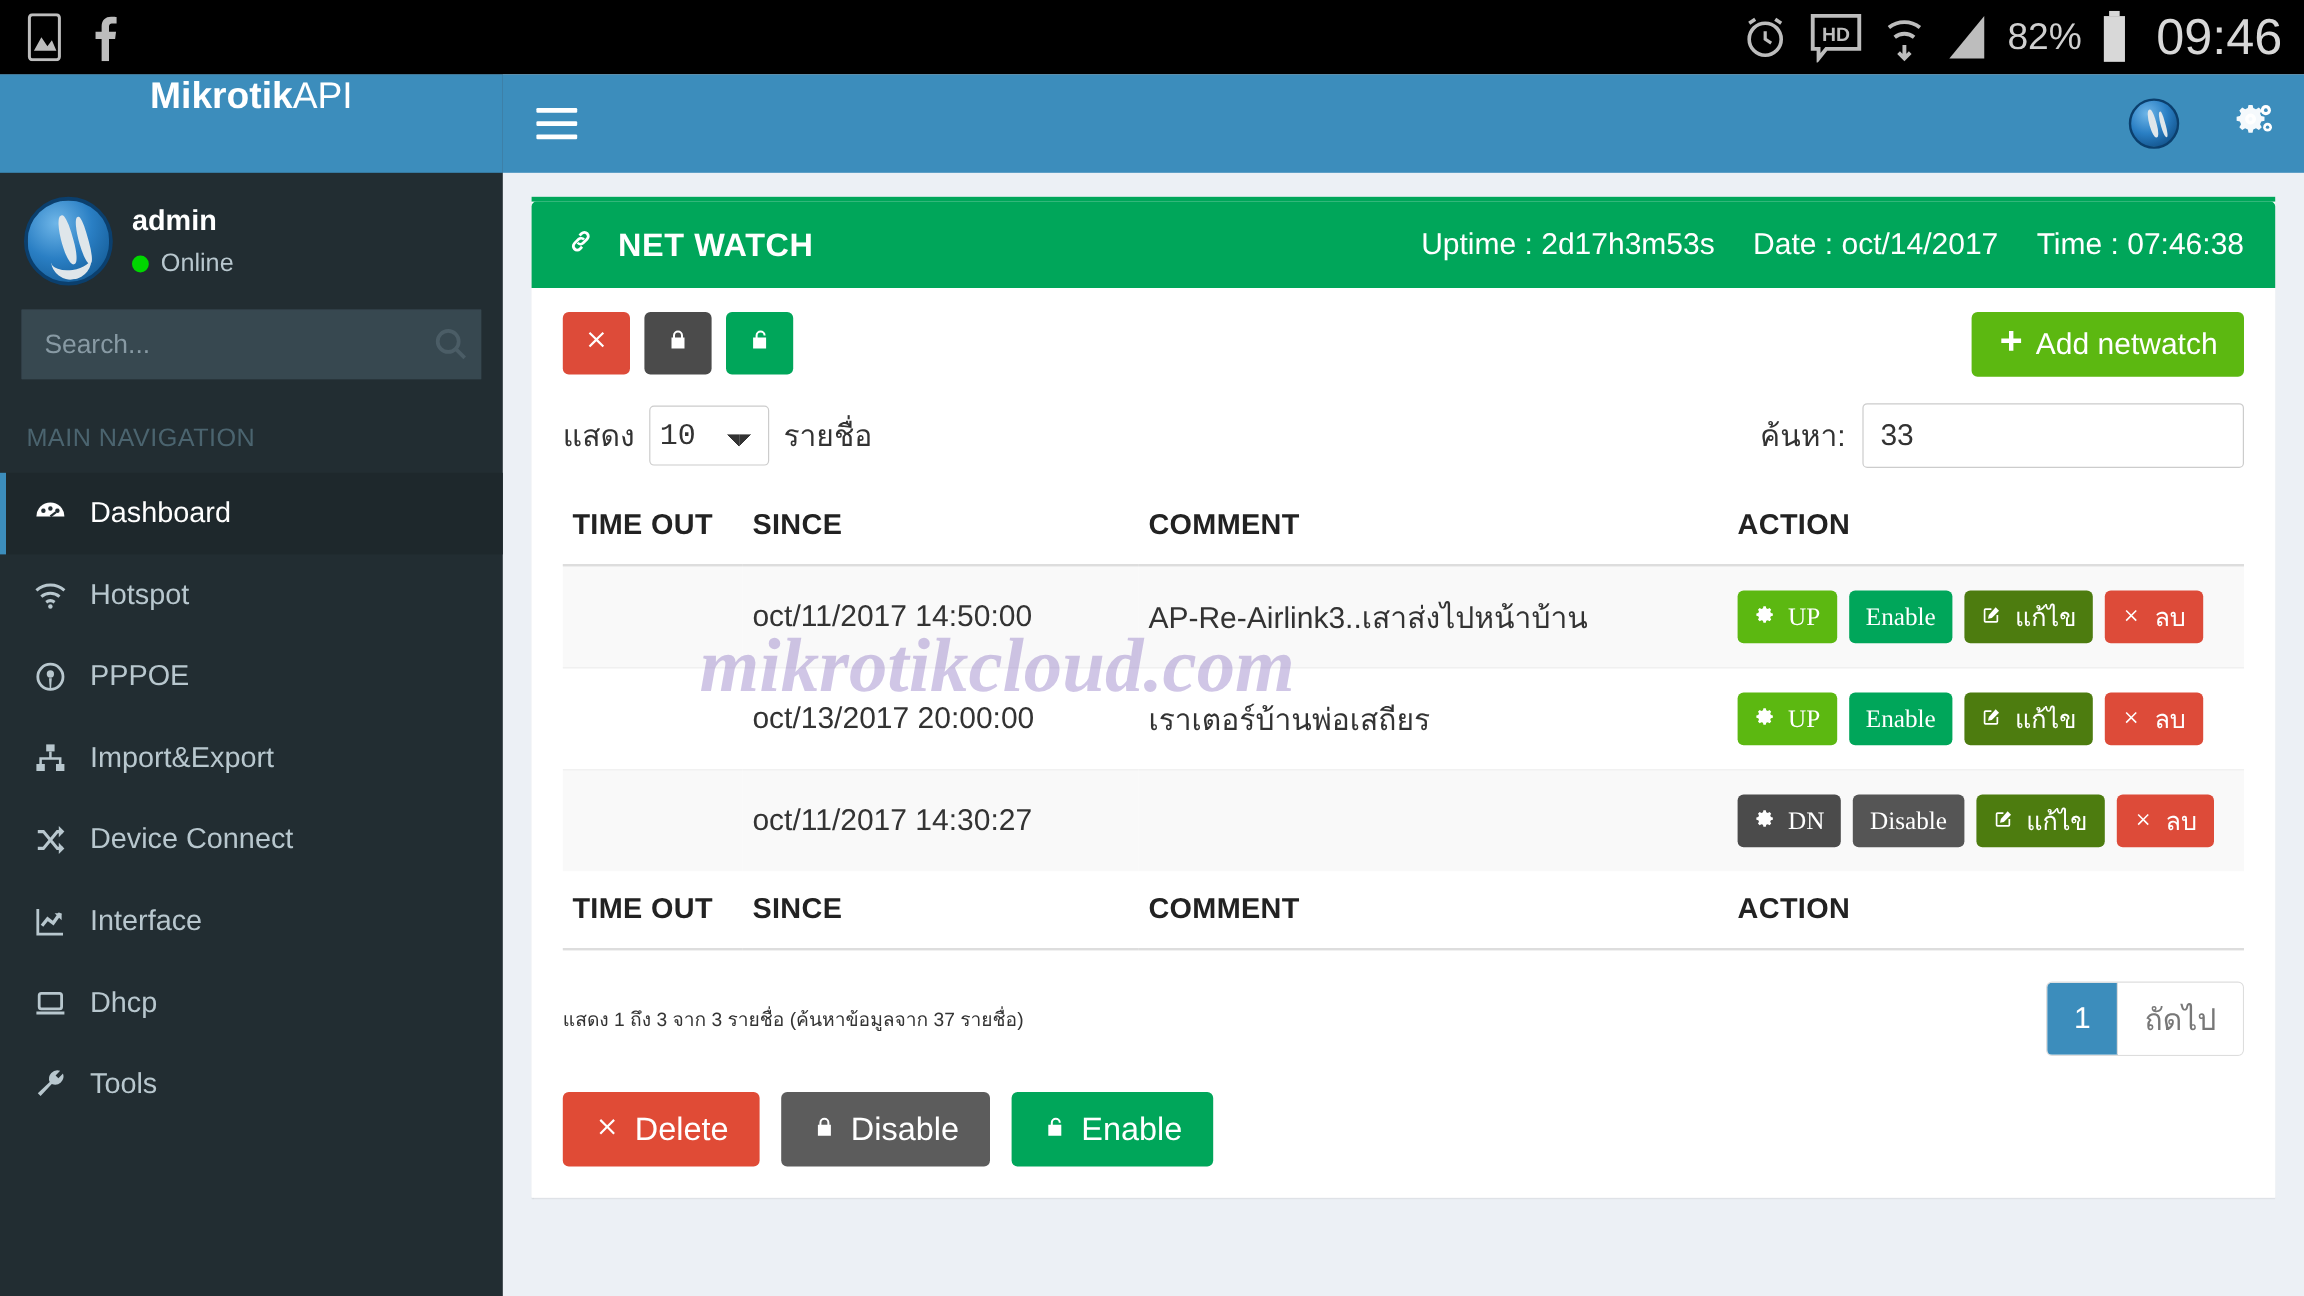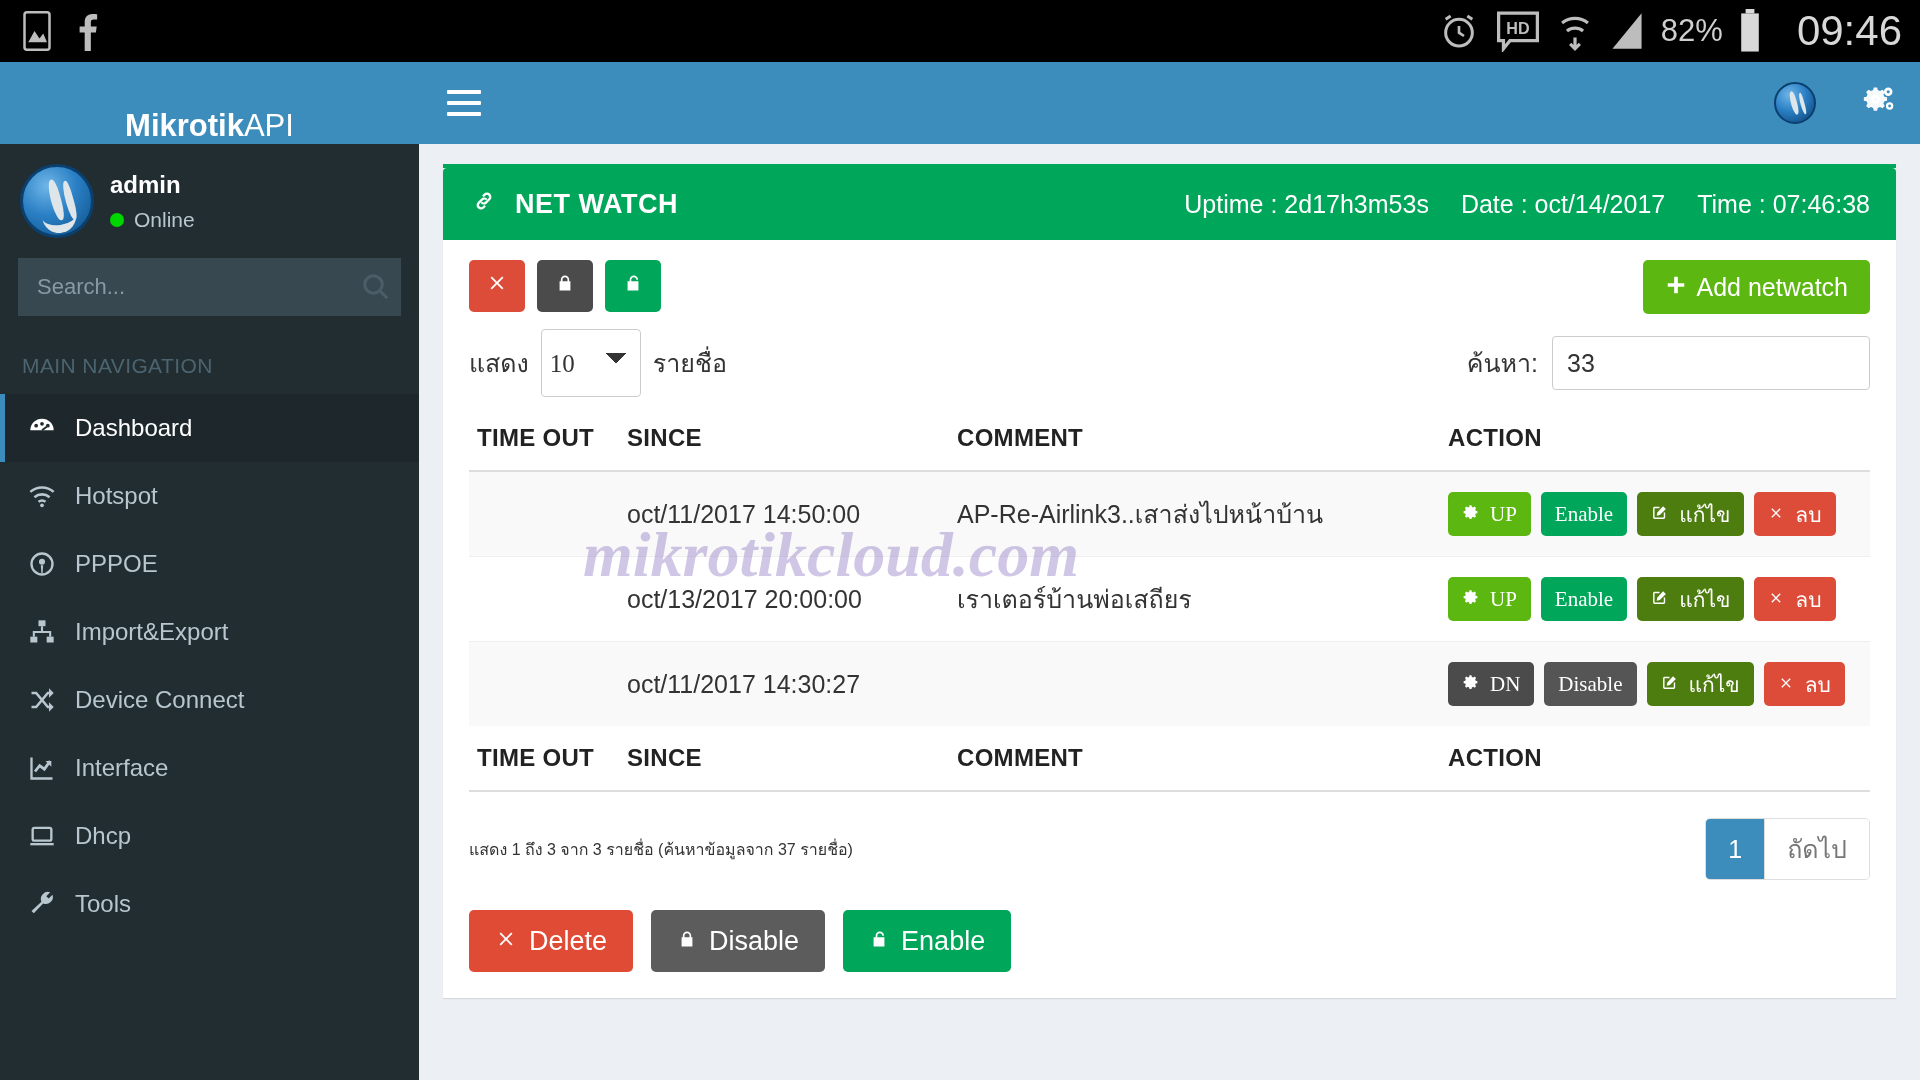--- a/index.html
+++ b/index.html
@@ -15,30 +15,30 @@
     height: 62px; width: 100%;
     background: #000;
     display: flex; align-items: center;
     padding: 0 18px 0 22px;
     color: #cfcfcf;
   }
   .sb-left { display: flex; align-items: center; gap: 22px; }
   .sb-right { margin-left: auto; display: flex; align-items: center; gap: 16px; }
   .sb-icon { display: inline-flex; align-items: center; justify-content: center; }
   .sb-batt-text { font-size: 31px; color: #cfcfcf; letter-spacing: 0px; }
-  .sb-clock { font-size: 42px; color: #d8d8d8; letter-spacing: 0px; margin-left: 20px; }
+  .sb-clock { font-size: 42px; color: #d8d8d8; letter-spacing: 0px; margin-left: 8px; }
 
   
   .app { display: flex; height: 1018px; width: 100%; }
 
   
   .sidebar { width: 419px; background: #222d32; flex: 0 0 419px; position: relative; }
   .logo {
     height: 82px; background: #3c8dbc;
-    display: flex; align-items: flex-end; justify-content: center;
+    display: flex; align-items: flex-start; justify-content: center;
     color: #fff; font-size: 31px; font-weight: 300;
   }
   .logo b { font-weight: 700; }
   .user-panel {
     display: flex; align-items: center; padding: 20px 16px 20px 20px; gap: 16px;
   }
   .avatar {
     width: 74px; height: 74px; border-radius: 50%;
     background: radial-gradient(circle at 35% 28%, #6fb6e8 0%, #2a7fc4 45%, #0d4f86 100%);
     border: 3px solid #0b3f6d;
@@ -139,23 +139,23 @@
   .sq-green { background: #00a65a; }
   .add-btn {
     margin-left: auto; background: #5cb811; color: #fff; border: none; border-radius: 5px;
     height: 54px; padding: 0 22px; font-size: 25px; cursor: pointer;
     display: inline-flex; align-items: center; gap: 10px; font-family: inherit;
   }
 
   .length-row { display: flex; align-items: center; height: 62px; margin-top: 6px; }
   .len-label, .len-after { font-size: 25px; color: #333; }
   .len-select {
-    margin: 0 12px; height: 68px; width: 100px; font-size: 25px; padding: 0 8px;
+    margin: 0 12px; height: 50px; width: 100px; font-size: 25px; padding: 0 8px;
     border: 1px solid #ccc; border-radius: 4px; background: #fff; color: #333;
-    font-family: Liberation Serif, serif; appearance: none;
+    font-family: Liberation Mono, monospace; appearance: none;
     background-image: linear-gradient(45deg, transparent 49%, #333 50%), linear-gradient(-45deg, transparent 49%, #333 50%);
     background-position: calc(100% - 24px) 23px, calc(100% - 14px) 23px;
     background-size: 10px 10px, 10px 10px; background-repeat: no-repeat;
   }
   .filter-row { margin-left: auto; display: flex; align-items: center; gap: 14px; }
   .filter-label { font-size: 25px; color: #333; }
   .filter-input {
     width: 318px; height: 54px; border: 1px solid #ccc; border-radius: 4px;
     font-size: 25px; padding: 0 14px; font-family: inherit; color: #333; outline: none;
   }

